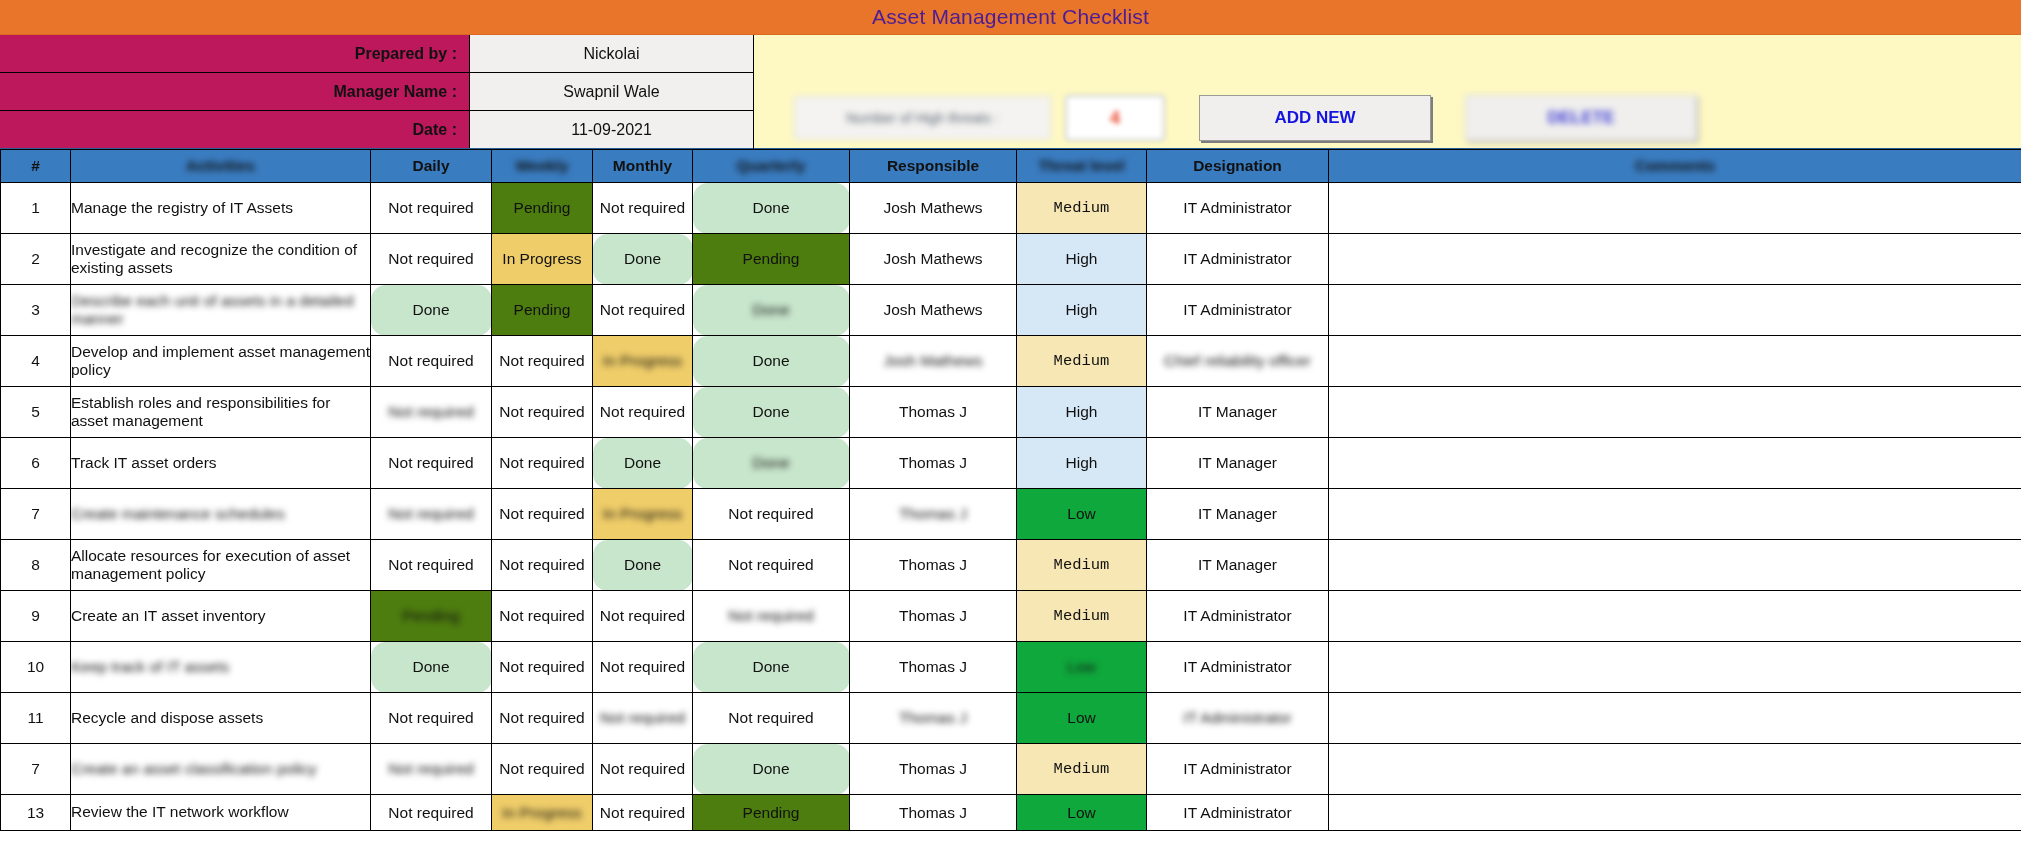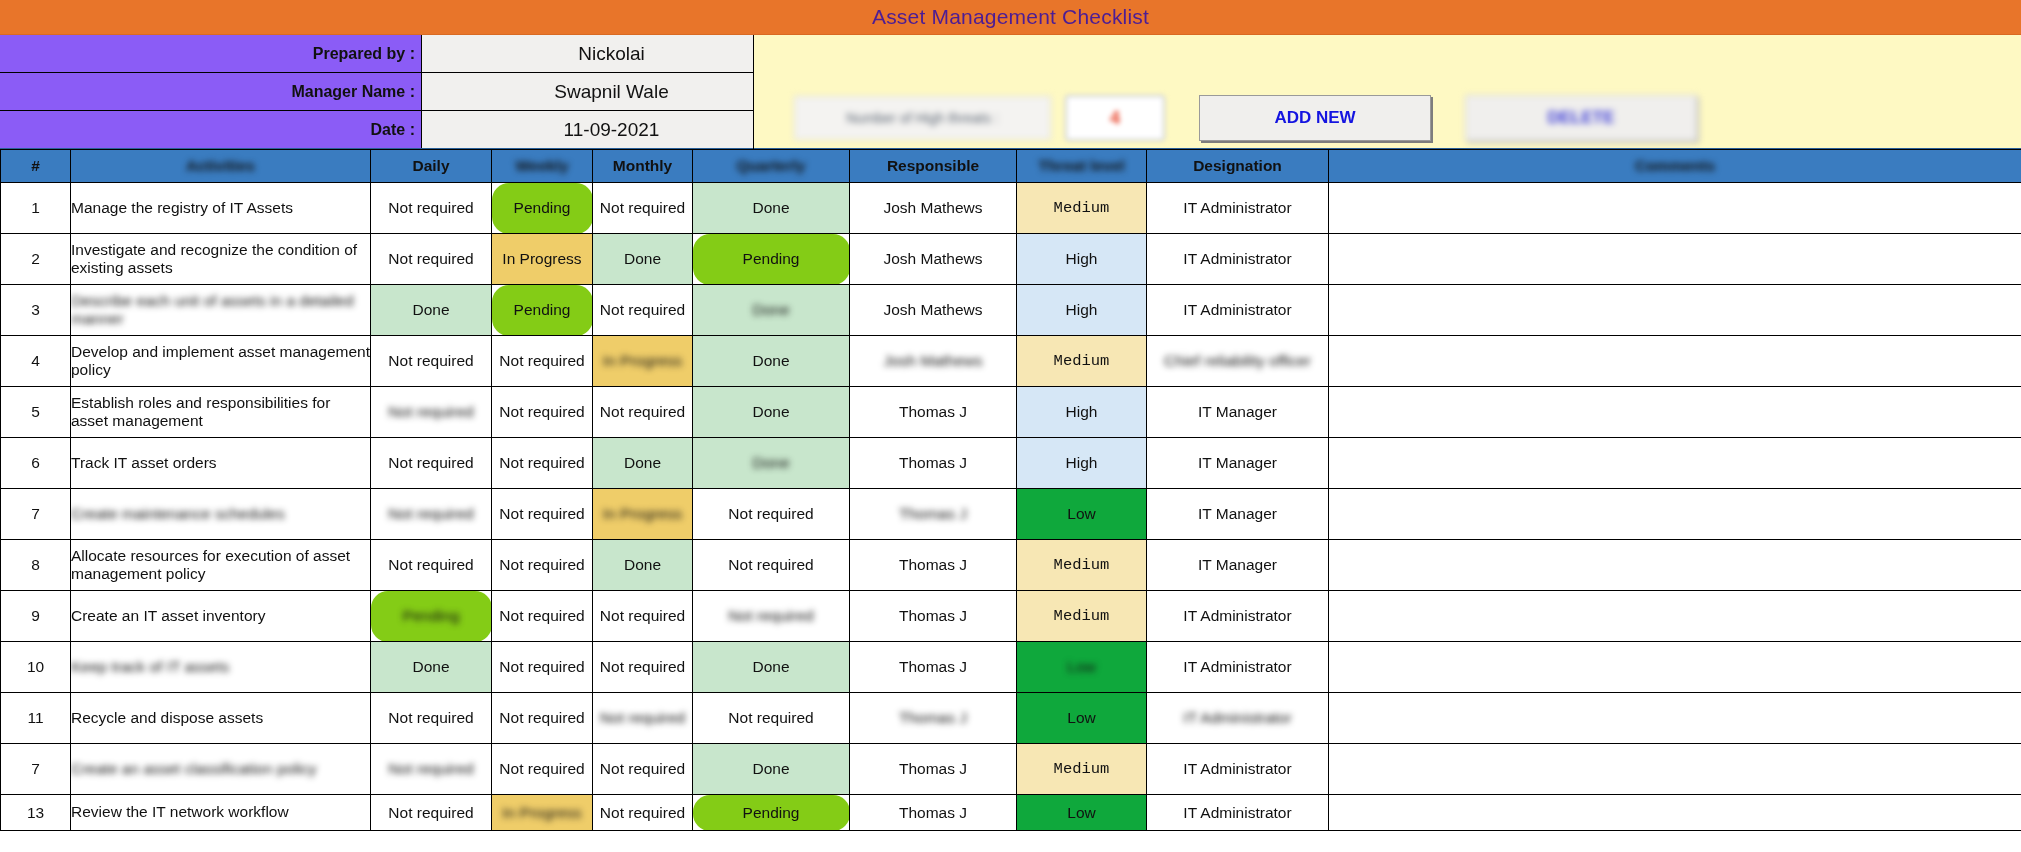--- a/index.html
+++ b/index.html
@@ -9,24 +9,24 @@
   
   .titlebar{height:34px;background:#E8752A;display:flex;align-items:center;justify-content:center;
             border-bottom:1px solid #d96a23;}
   .titlebar .t{font-size:21px;font-weight:normal;color:#4c1d95;letter-spacing:.2px;}
 
   
   .inforow{display:flex;height:114px;}
   .infoleft{width:753px;display:flex;flex-direction:column;border-right:1px solid #000;}
   .irow{display:flex;flex:1;border-bottom:1px solid #000;}
   .irow:last-child{border-bottom:1px solid #2a6099;}
-  .ilabel{flex:1;background:#8b5cf6;display:flex;align-items:center;justify-content:flex-end;
-          padding-right:6px;font-size:16px;font-weight:bold;color:#111;border-right:1px solid #000;}
+  .ilabel{flex:1;background:#be185d;display:flex;align-items:center;justify-content:flex-end;
+          padding-right:12px;font-size:16px;font-weight:bold;color:#111;border-right:1px solid #000;}
   .ivalue{width:283px;background:#F1F0EE;display:flex;align-items:center;justify-content:center;
-          font-size:19px;color:#111;padding-left:48px;}
+          font-size:16px;color:#111;}
   .inforight{flex:1;background:#fef9c3;position:relative;border-bottom:1px solid #2a6099;}
 
   
   .ctlwrap{position:absolute;left:40px;top:60px;display:flex;align-items:center;gap:34px;}
   .threatbox{display:flex;align-items:center;}
   .threatlbl{width:255px;height:42px;background:#f4f3f1;border:1px solid #d8d8d8;
              display:flex;align-items:center;justify-content:center;font-size:14px;color:#5a6472;
              filter:blur(3.4px);}
   .threatval{width:96px;height:42px;background:#ffffff;border:2px solid #c8cdd6;border-radius:4px;
              display:flex;align-items:center;justify-content:center;font-size:18px;color:#e8452c;
@@ -47,22 +47,22 @@
 
   td.idx{text-align:center;}
   td.act{text-align:left;padding:4px 6px 4px 8px;line-height:1.18;}
   td.st,td.resp,td.thr,td.desg{text-align:center;}
   td.cmt{background:#fff;}
 
   .blur{filter:blur(3.1px);display:inline-block;}
 
   
   .s-none{background:#ffffff;color:#111;}
-  .s-done{background:#C8E6CC;color:#17671C;}
-  .s-pend{background:#84cc16;color:#A01026;border-radius:17px;}
+  .s-done{background:#C8E6CC;color:#17671C;border-radius:15px;}
+  .s-pend{background:#4d7c0f;color:#A01026;}
   .s-prog{background:#EFCD69;color:#3b3b1a;}
   .t-high{background:#D6E7F6;color:#FF0000;}
   .t-med{background:#F7E7B4;color:#7a5c12;font-family:Liberation Mono, monospace;}
   .t-low{background:#0FA83C;color:#ffffff;}
 </style>
 </head>
 <body>
 
 <div id="sheet">
 

